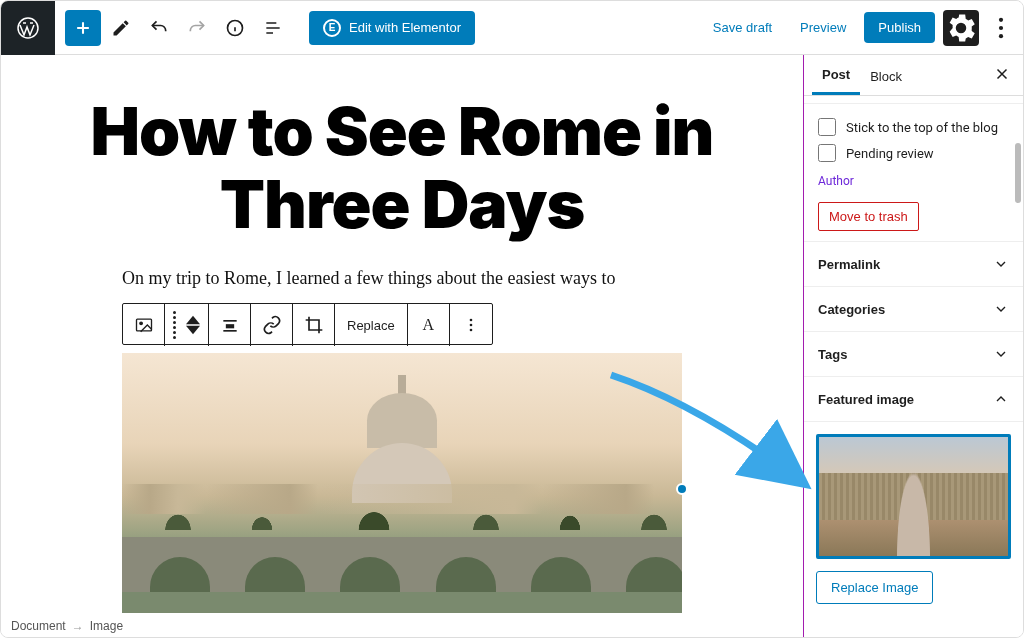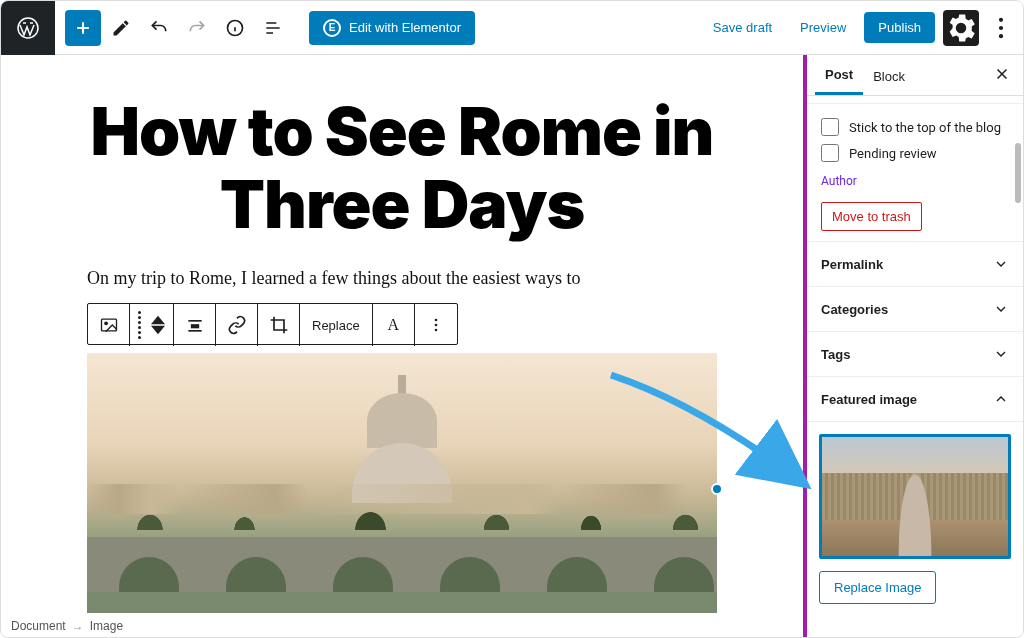--- a/index.html
+++ b/index.html
@@ -21,21 +21,21 @@
   .topbar-right { margin-left: auto; display: flex; align-items: center; gap: 8px; }
   .link-btn { background: transparent; border: none; color: #007cba; font-size: 13px; cursor: pointer; padding: 6px 10px; }
   .publish-btn { background: #007cba; color: #fff; border: none; border-radius: 4px; padding: 8px 14px; font-size: 13px; font-weight: 500; cursor: pointer; }
   .gear-btn { width: 36px; height: 36px; background: #1e1e1e; color: #fff; border: none; border-radius: 4px; display: flex; align-items: center; justify-content: center; cursor: pointer; }
   .kebab-btn { width: 28px; height: 36px; background: transparent; border: none; display: flex; align-items: center; justify-content: center; cursor: pointer; color: #1e1e1e; }
 
   
   .main { flex: 1; display: flex; overflow: hidden; position: relative; }
   .canvas { flex: 1; overflow: auto; position: relative; }
   .post-title { font-family: Inter, -apple-system, sans-serif; font-weight: 900; font-size: 66px; line-height: 1.1; text-align: center; margin: 40px 16px 28px; letter-spacing: -1px; color: #000; }
-  .content-col { width: 630px; margin: 0 auto; }
+  .content-col { width: 560px; margin: 0 auto; }
   .paragraph { font-family: Georgia, "Times New Roman", serif; font-size: 18px; color: #111; margin-bottom: 14px; }
 
   
   .block-toolbar { display: inline-flex; border: 1px solid #1e1e1e; border-radius: 2px; background: #fff; margin-bottom: 8px; height: 42px; }
   .bt-cell { display: flex; align-items: center; justify-content: center; min-width: 42px; height: 42px; border-right: 1px solid #1e1e1e; cursor: pointer; background: transparent; border-top:none;border-bottom:none;border-left:none; color:#1e1e1e;}
   .bt-cell:last-child { border-right: none; }
   .bt-cell.text { padding: 0 12px; font-size: 13px; }
   .bt-cell svg { width: 20px; height: 20px; }
   .bt-pair { display: flex; flex-direction: row; }
   .dragdots { display:flex; flex-direction:column; gap:2px; }
@@ -51,21 +51,21 @@
   .dome-top{width:70px;height:55px;background:#c8bca8;border-radius:50% 50% 0 0;position:absolute;top:10px;left:25px;}
   .dome-tip{width:8px;height:20px;background:#b8ac98;position:absolute;top:-8px;left:56px;}
   .buildings{position:absolute;bottom:38%;left:0;right:0;height:30px;background:linear-gradient(to right, transparent 0%, #b8a888 5%, #c8b898 10%, transparent 15%, #b8a888 30%, transparent 35%, #c8b898 70%, transparent 75%, #b8a888 90%, transparent 95%);}
   .trees{position:absolute;bottom:32%;left:0;right:0;height:35px;background:radial-gradient(ellipse 25px 30px at 10% 100%, #4a5a3a 50%, transparent 52%), radial-gradient(ellipse 20px 25px at 25% 100%, #4a5a3a 50%, transparent 52%), radial-gradient(ellipse 30px 35px at 45% 100%, #3a4a2a 50%, transparent 52%), radial-gradient(ellipse 25px 30px at 65% 100%, #4a5a3a 50%, transparent 52%), radial-gradient(ellipse 20px 28px at 80% 100%, #3a4a2a 50%, transparent 52%), radial-gradient(ellipse 25px 30px at 95% 100%, #4a5a3a 50%, transparent 52%);}
   .bridge{position:absolute;bottom:8%;left:0;right:0;height:55px;background:#8a8a7a;}
   .arch{position:absolute;bottom:0;width:60px;height:35px;background:#5a6a4e;border-radius:30px 30px 0 0;}
   .water{position:absolute;bottom:0;left:0;right:0;height:8%;background:#7a8a6e;}
   .sel-handle { position:absolute; right:-6px; top:50%; width:12px; height:12px; background:#007cba; border:2px solid #fff; border-radius:50%; }
 
   
-  .sidebar { width: 220px; border-left: 4px solid #a21caf; background: #fff; display: flex; flex-direction: column; position: relative; }
+  .sidebar { width: 220px; border-left: 1px solid #a21caf; background: #fff; display: flex; flex-direction: column; position: relative; }
   .scrollbar { position:absolute; right:2px; top:88px; width:6px; height:60px; background:#bbb; border-radius:3px; }
   .sb-tabs { display: flex; border-bottom: 1px solid #ddd; padding: 0 8px; align-items:center; }
   .sb-tab { padding: 12px 10px 10px; font-size: 13px; border: none; background: transparent; cursor: pointer; color: #1e1e1e; font-weight:500;}
   .sb-tab.active { border-bottom: 3px solid #007cba; font-weight: 600; }
   .sb-close { margin-left: auto; border:none; background:transparent; cursor:pointer; padding:4px; color:#1e1e1e; }
   .sb-body { flex:1; overflow:auto; }
   .sb-section { padding: 10px 14px; border-bottom: 1px solid #eee; }
   .sb-check-row { display:flex; align-items:center; gap:10px; font-size:13px; color:#1e1e1e; padding:4px 0;}
   .sb-check-row input{ width:18px;height:18px; border:1px solid #757575; }
   .sb-label { font-size: 12px; color: #6d28d9; margin-bottom: 4px; display:block;}

